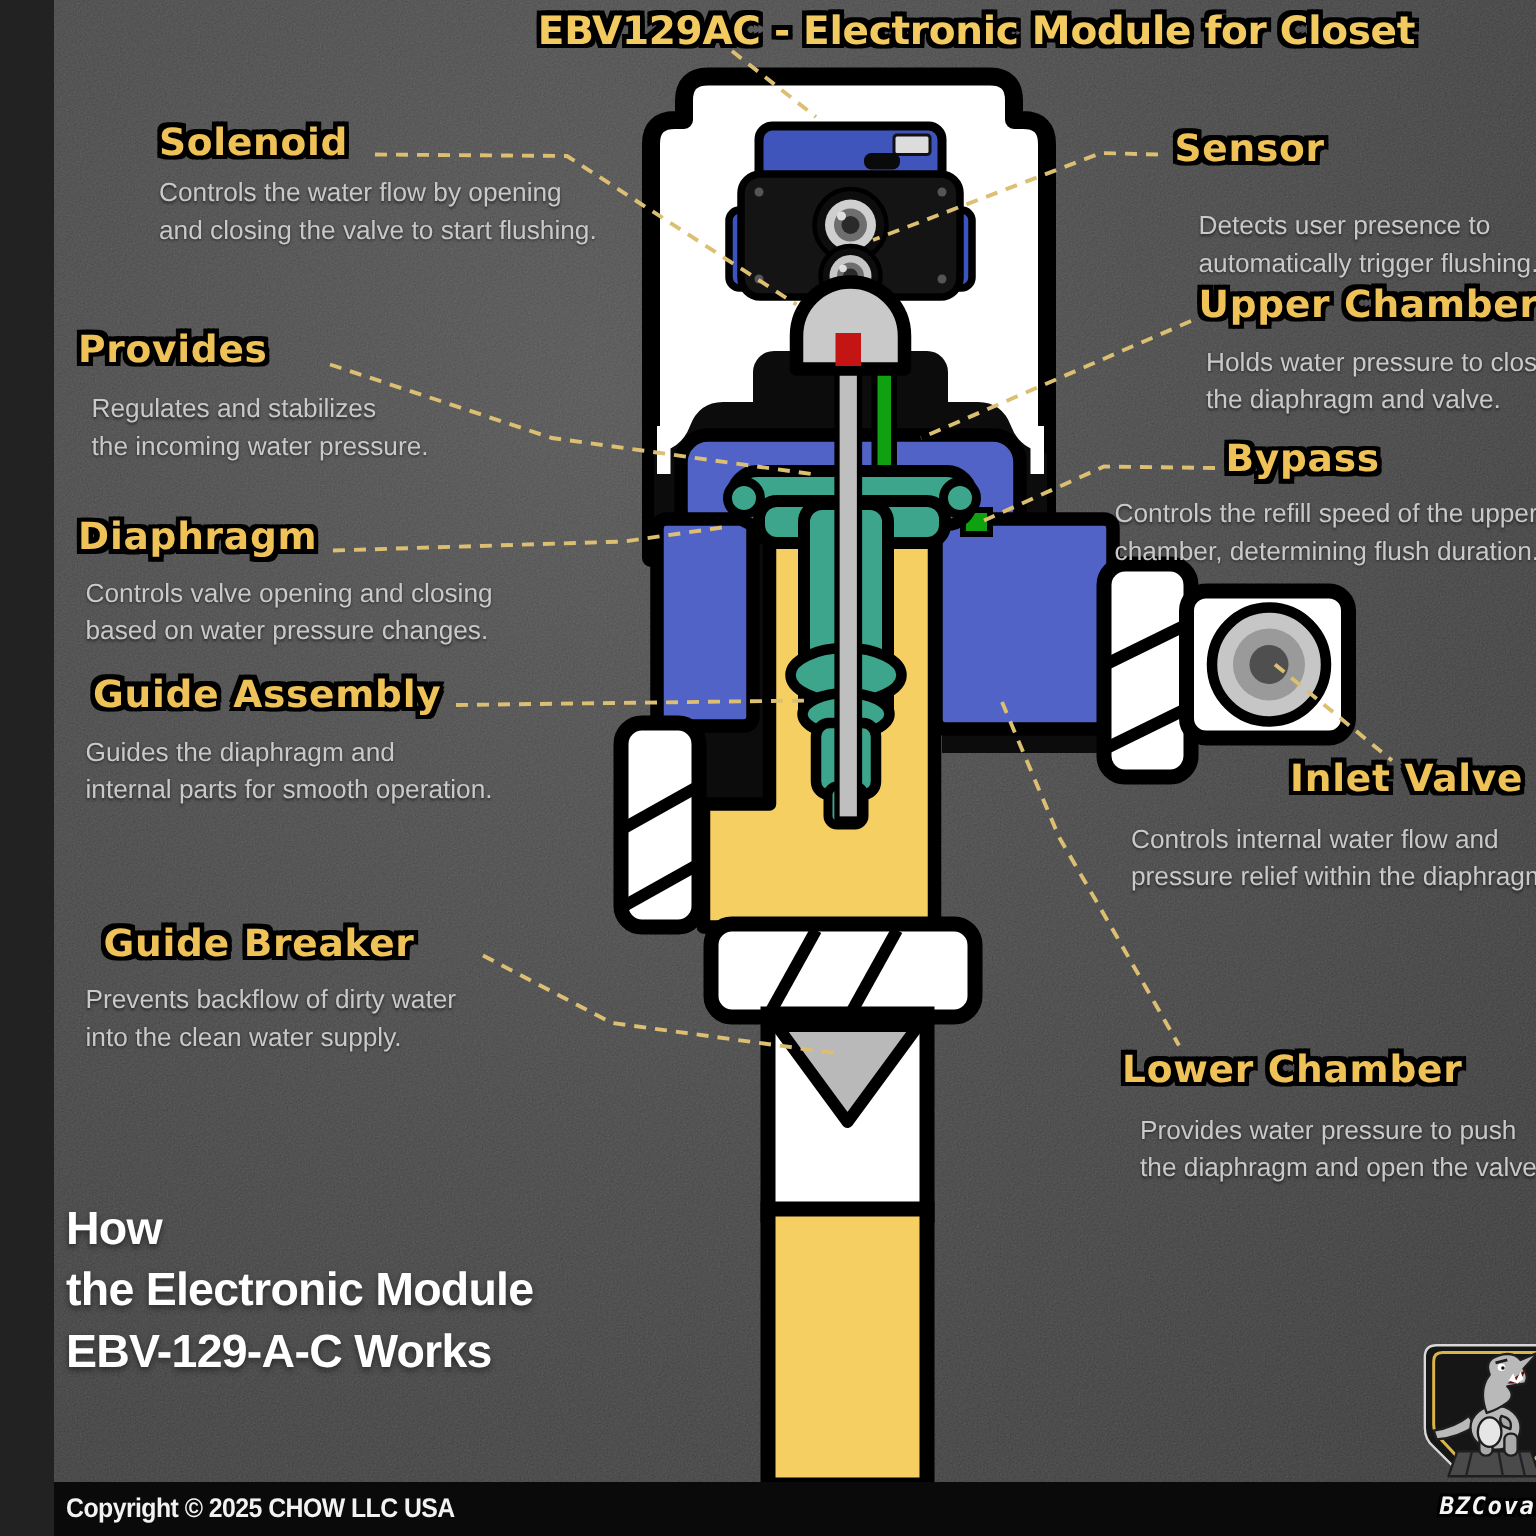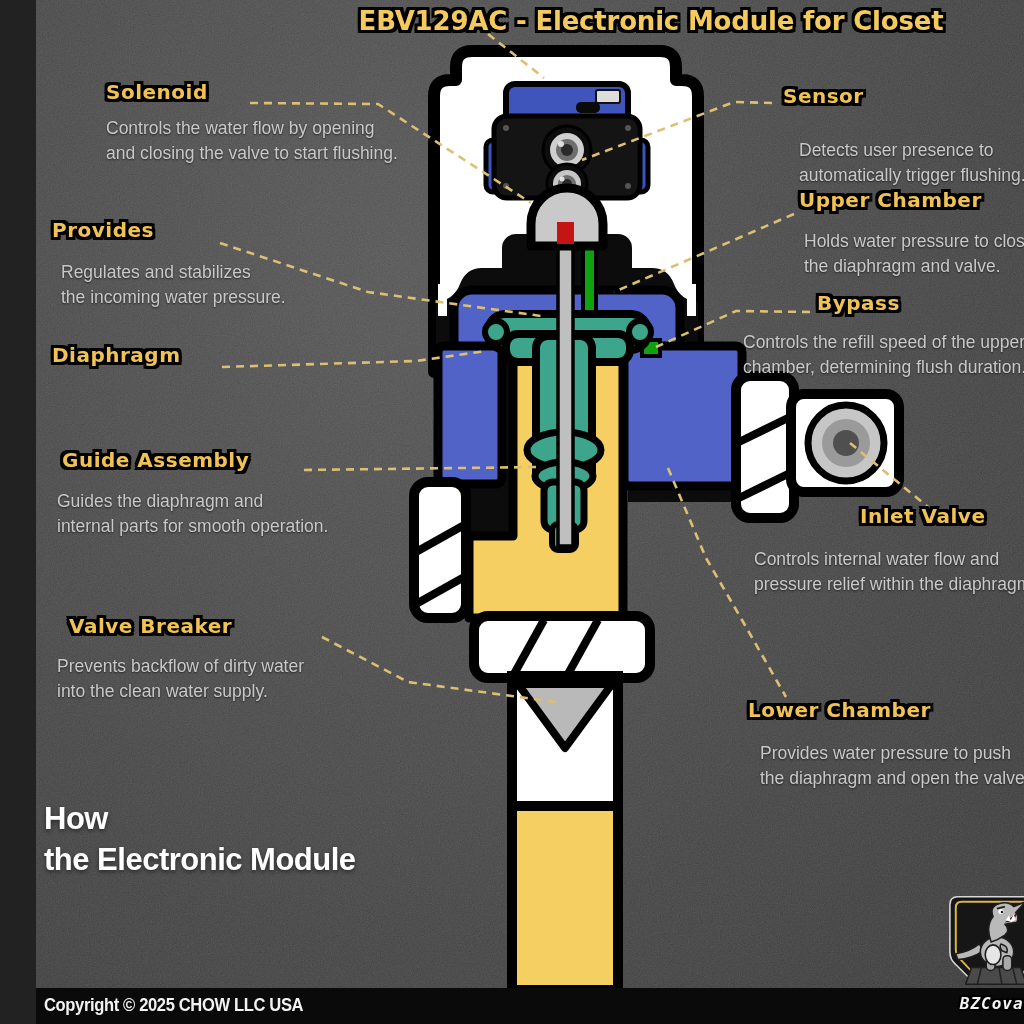--- a/index.html
+++ b/index.html
@@ -6,21 +6,21 @@
   #canvas{
     position:relative;width:1024px;height:1024px;overflow:hidden;
     background:radial-gradient(ellipse at 35% 25%, #4a4a4a 0%, #3c3c3c 45%, #303030 85%, #292929 100%);
     font-family:"Liberation Sans", sans-serif;
     margin-left:36px;
   }
   .noise{position:absolute;inset:0;opacity:.16;pointer-events:none;}
   .hd{
     position:absolute;
     font-family:"DejaVu Sans", sans-serif;
-    font-weight:800;font-size:20px;color:#EFC257;letter-spacing:.5px;
+    font-weight:800;font-size:25px;color:#EFC257;letter-spacing:.5px;
     text-shadow:
       -3px -3px 0 #000, 3px -3px 0 #000, -3px 3px 0 #000, 3px 3px 0 #000,
       -3px 0 0 #000, 3px 0 0 #000, 0 -3px 0 #000, 0 3px 0 #000,
       -2px -2px 0 #000, 2px 2px 0 #000, 2px -2px 0 #000, -2px 2px 0 #000;
     white-space:nowrap;
   }
   .ds{
     position:absolute;font-size:17.5px;line-height:1.45;color:#c9c9c9;
     white-space:pre-line;text-shadow:0 1px 2px rgba(0,0,0,.6);
   }
@@ -201,40 +201,43 @@
 
   <div class="hd" style="left:763px;top:188px">Upper Chamber</div>
   <div class="ds" style="left:768px;top:229px">Holds water pressure to close
 the diaphragm and valve.</div>
 
   <div class="hd" style="left:781px;top:291px">Bypass</div>
   <div class="ds" style="left:707px;top:330px">Controls the refill speed of the upper
 chamber, determining flush duration.</div>
 
   <div class="hd" style="left:16px;top:343px">Diaphragm</div>
+  <div class="ds" style="left:21px;top:383px">Controls valve opening and closing
+based on water pressure changes.</div>
 
   <div class="hd" style="left:26px;top:448px">Guide Assembly</div>
   <div class="ds" style="left:21px;top:489px">Guides the diaphragm and
 internal parts for smooth operation.</div>
 
   <div class="hd" style="left:824px;top:504px">Inlet Valve</div>
   <div class="ds" style="left:718px;top:547px">Controls internal water flow and
 pressure relief within the diaphragm.</div>
 
-  <div class="hd" style="left:33px;top:614px">Valve Breaker</div>
+  <div class="hd" style="left:33px;top:614px">Guide Breaker</div>
   <div class="ds" style="left:21px;top:654px">Prevents backflow of dirty water
 into the clean water supply.</div>
 
   <div class="hd" style="left:712px;top:698px">Lower Chamber</div>
   <div class="ds" style="left:724px;top:741px">Provides water pressure to push
 the diaphragm and open the valve.</div>
 
   <div class="big-title">
     <div>How</div>
     <div>the Electronic Module</div>
+    <div>EBV-129-A-C Works</div>
   </div>
 
   <div class="bottom-bar"></div>
   <div class="copyright">Copyright © 2025 CHOW LLC USA</div>
 
   <svg class="brand-badge" viewBox="0 0 110 96">
     <path d="M14,4 H96 Q104,4 104,12 V60 Q104,68 98,73 L82,89 Q78,92 72,92 H38 Q32,92 28,89 L12,73 Q6,68 6,60 V12 Q6,4 14,4 Z" fill="#161616" stroke="#d8d8d8" stroke-width="1.6"></path>
     <path d="M18,9 H92 Q98,9 98,15 V58 Q98,64 93,68 L78,84 Q75,86 70,86 H40 Q35,86 32,84 L17,68 Q12,64 12,58 V15 Q12,9 18,9 Z" fill="none" stroke="#d9b64a" stroke-width="2"></path>
     <g stroke="#1e1e1e" stroke-width="1.6" stroke-linejoin="round">
       <polygon points="28,76 78,76 84,93 22,93" fill="#4a4a4a"></polygon>

